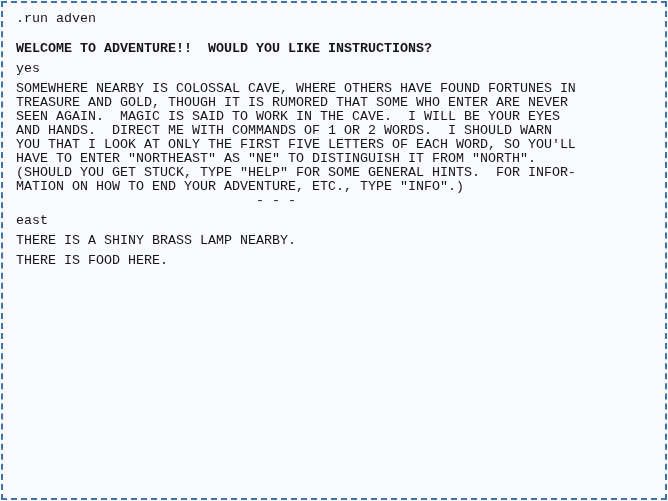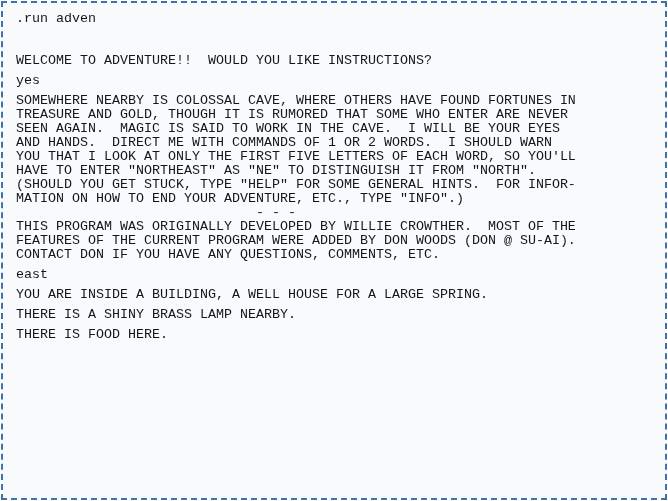--- a/index.html
+++ b/index.html
@@ -29,39 +29,35 @@
     line-height: 14px;
     padding: 9px 6px 16px 13px;
     overflow: hidden;
   }
   pre {
     margin: 0;
     font: inherit;
     white-space: pre;
   }
   .gap1 { margin-top: 6px; }  
-  .gap2 { margin-top: 28px; }  
+  .gap2 { margin-top: 16px; font-weight: bold; }  
   .separator { padding-left: 240px; } 
 </style>
 </head>
 <body>
 
 <div class="screen">
   <pre>.run adven</pre>
   <pre class="gap2">WELCOME TO ADVENTURE!!  WOULD YOU LIKE INSTRUCTIONS?</pre>
   <pre class="gap1">yes</pre>
   <pre class="gap1">SOMEWHERE NEARBY IS COLOSSAL CAVE, WHERE OTHERS HAVE FOUND FORTUNES IN
 TREASURE AND GOLD, THOUGH IT IS RUMORED THAT SOME WHO ENTER ARE NEVER
 SEEN AGAIN.  MAGIC IS SAID TO WORK IN THE CAVE.  I WILL BE YOUR EYES
 AND HANDS.  DIRECT ME WITH COMMANDS OF 1 OR 2 WORDS.  I SHOULD WARN
 YOU THAT I LOOK AT ONLY THE FIRST FIVE LETTERS OF EACH WORD, SO YOU'LL
 HAVE TO ENTER "NORTHEAST" AS "NE" TO DISTINGUISH IT FROM "NORTH".
 (SHOULD YOU GET STUCK, TYPE "HELP" FOR SOME GENERAL HINTS.  FOR INFOR-
 MATION ON HOW TO END YOUR ADVENTURE, ETC., TYPE "INFO".)</pre>
   <pre class="separator">- - -</pre>
-  <pre>THIS PROGRAM WAS ORIGINALLY DEVELOPED BY WILLIE CROWTHER.  MOST OF THE
-FEATURES OF THE CURRENT PROGRAM WERE ADDED BY DON WOODS (DON @ SU-AI).
-CONTACT DON IF YOU HAVE ANY QUESTIONS, COMMENTS, ETC.</pre>
   <pre class="gap1">east</pre>
-  <pre class="gap1">YOU ARE INSIDE A BUILDING, A WELL HOUSE FOR A LARGE SPRING.</pre>
   <pre class="gap1">THERE IS A SHINY BRASS LAMP NEARBY.</pre>
   <pre class="gap1">THERE IS FOOD HERE.</pre>
 </div>
 
 </body></html>

